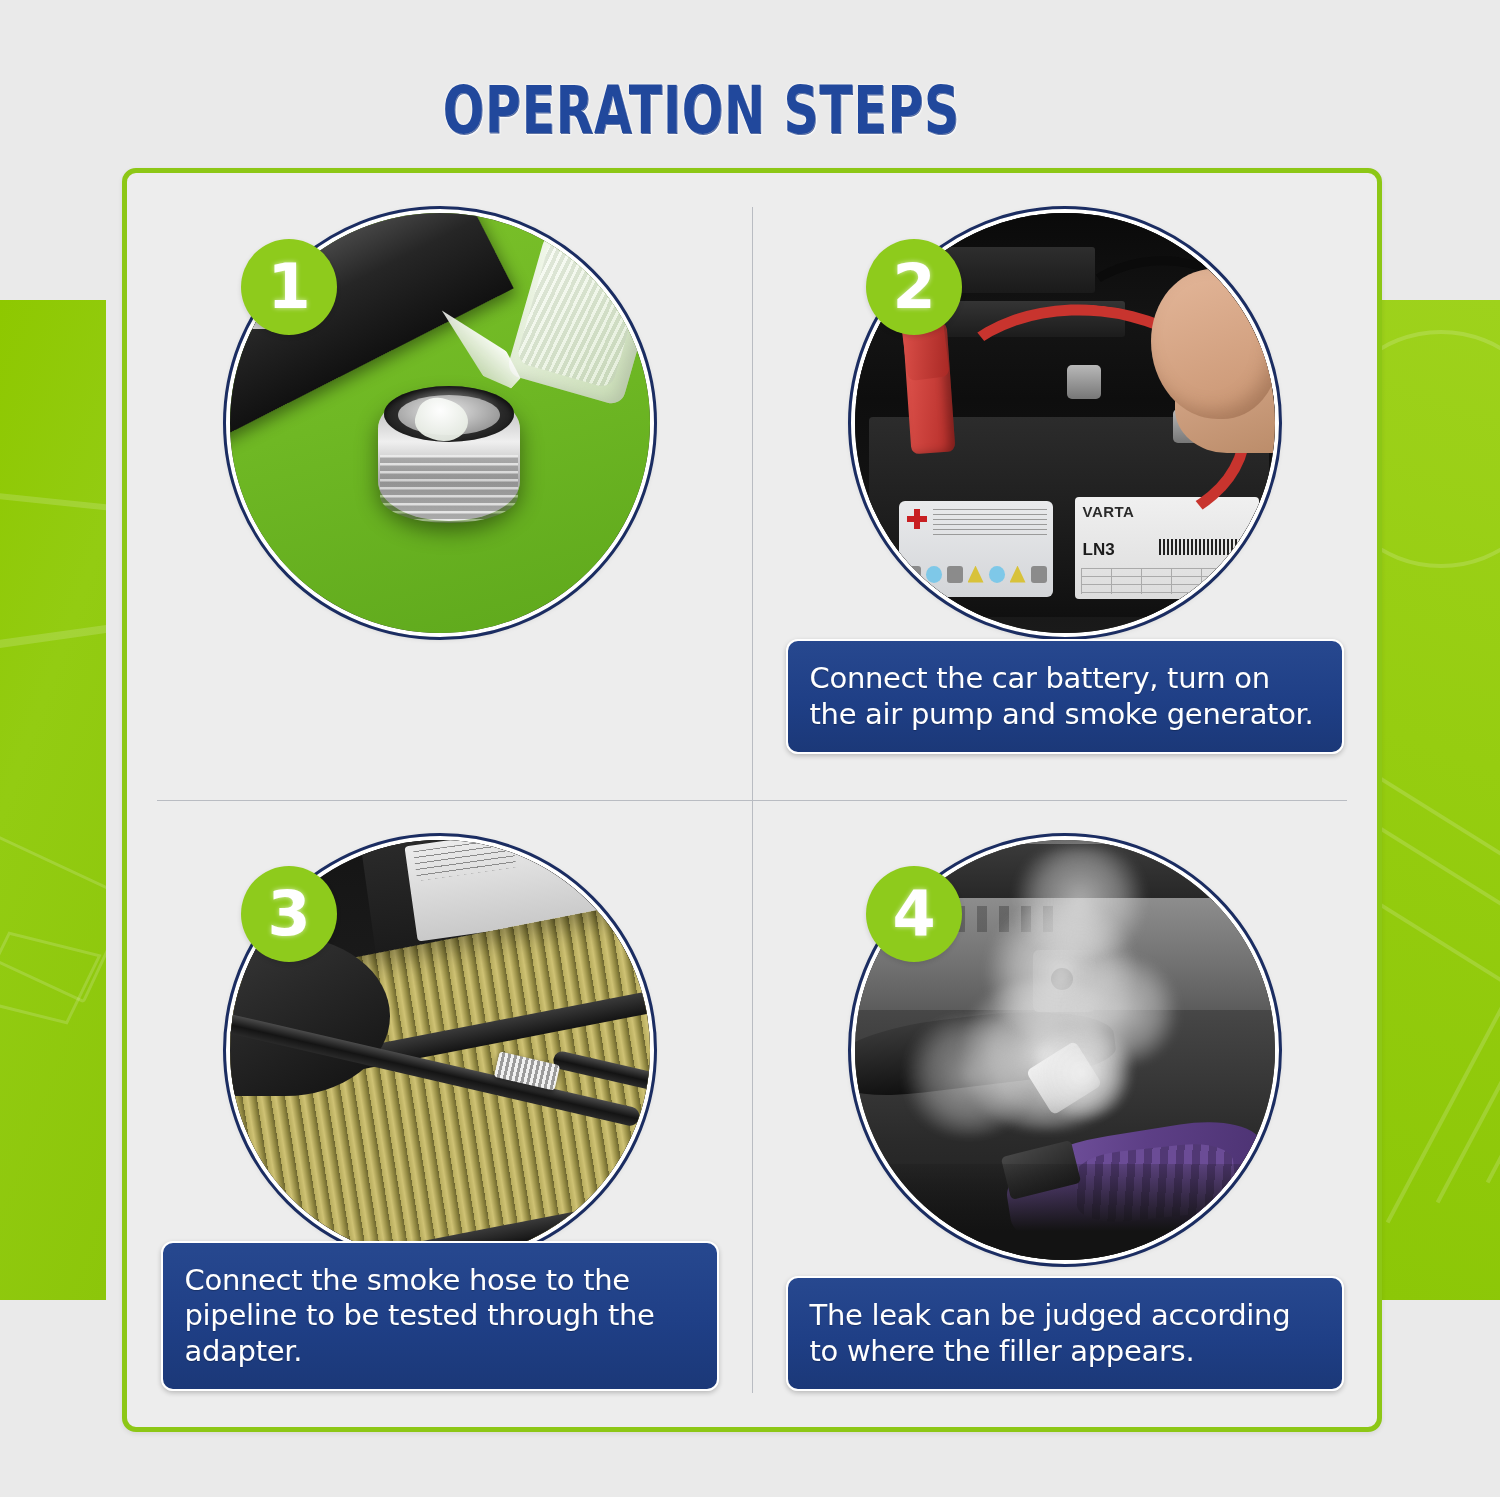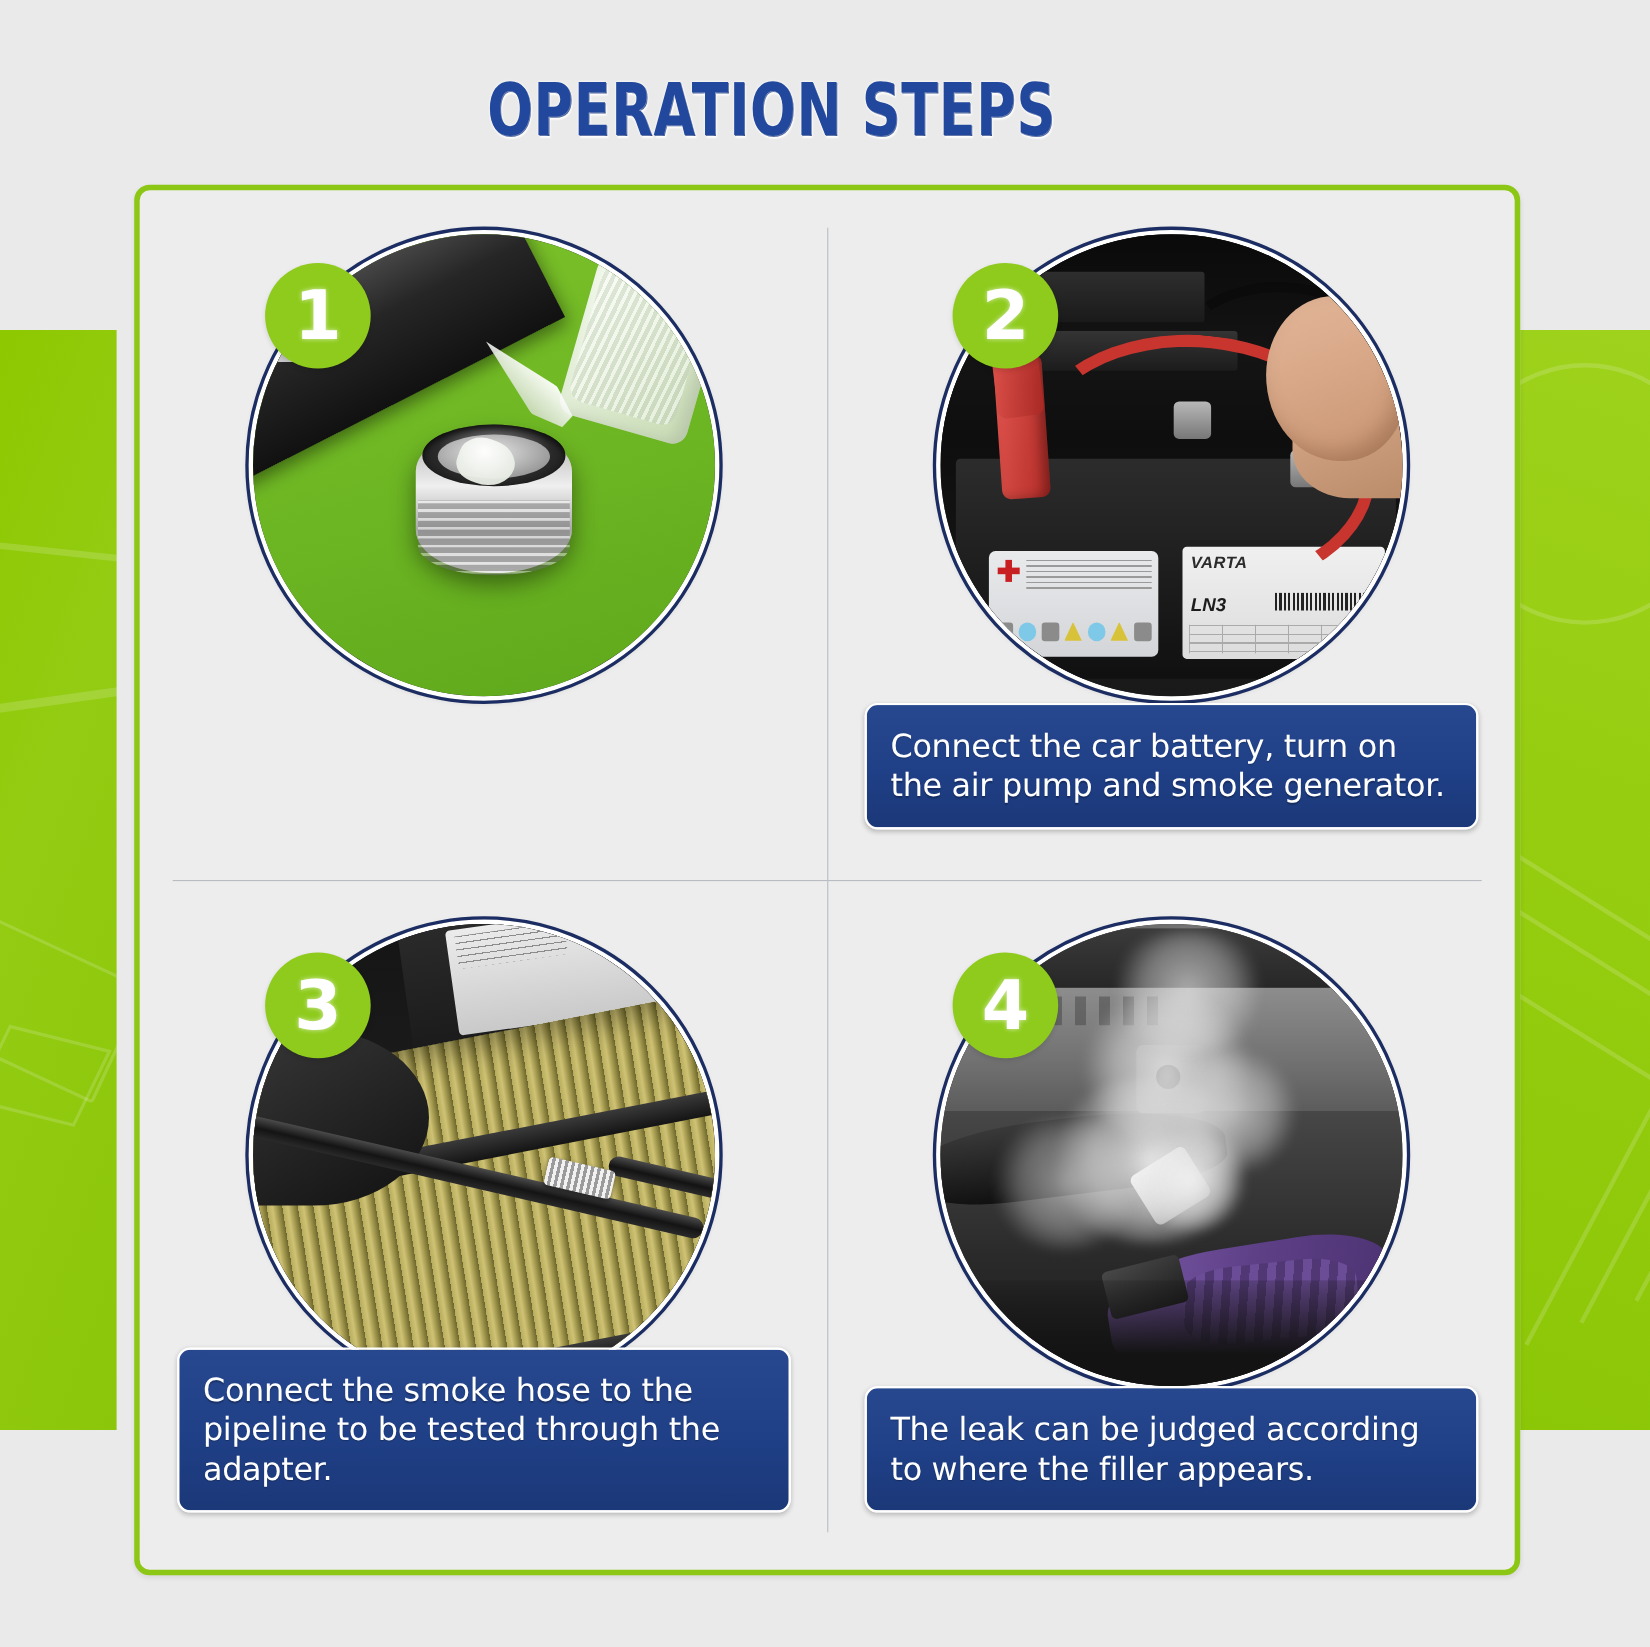--- a/index.html
+++ b/index.html
@@ -50,21 +50,21 @@
   .btr2 { right: -80px; top: 520px; width: 260px; height: 4px; border:none; background:#fff; transform: rotate(32deg);}
   .btr3 { right: -80px; top: 570px; width: 260px; height: 4px; border:none; background:#fff; transform: rotate(32deg);}
   .btr4 { right: -80px; top: 640px; width: 280px; height: 4px; border:none; background:#fff; transform: rotate(32deg);}
   .btr5 { right: -60px; top: 600px; width: 4px;  height: 300px; border:none; background:#fff; transform: rotate(28deg);}
   .btr6 { right: -10px; top: 620px; width: 4px;  height: 300px; border:none; background:#fff; transform: rotate(28deg);}
   .btr7 { right: 40px;  top: 640px; width: 4px;  height: 300px; border:none; background:#fff; transform: rotate(28deg);}
 
   
   .title-wrap {
     position: absolute;
-    top: 62px;
+    top: 72px;
     left: 0;
     width: 1403px;
     text-align: center;
   }
   .title {
     display: inline-block;
     font-family: "DejaVu Sans", sans-serif;
     font-weight: 700;
     font-size: 66px;
     letter-spacing: 1px;
@@ -123,21 +123,21 @@
     top: 36px;
     width: 420px;
     height: 420px;
     border-radius: 50%;
     border: 4px solid #ffffff;
     outline: 3px solid #1b2d62;
     overflow: hidden;
     background: #2a2a2a;
     box-shadow: 0 1px 6px rgba(0,0,0,.18);
   }
-  .ph-inner { position:absolute; inset:0; overflow:hidden;font-style:italic; }
+  .ph-inner { position:absolute; inset:0; overflow:hidden; }
 
   
   .p1-bg { position:absolute; inset:0; background: linear-gradient(165deg,#7cc12a 0%,#6fb824 45%,#5ea81c 100%); }
   .p1-bar {
     position:absolute; left:-120px; top:34%; width:420px; height:130px;
     background: linear-gradient(180deg,#4a4a4a 0%,#262626 40%,#111 100%);
     transform: rotate(-27deg); transform-origin:left center;
     box-shadow: 0 6px 16px rgba(0,0,0,.45);
   }
   .p1-bar2 {
@@ -446,21 +446,21 @@
     font-size: 29px;
     line-height: 1.22;
     padding: 20px 22px;
     letter-spacing: -.3px;
     text-shadow: 0 1px 1px rgba(0,0,0,.25);
     display: flex;
     align-items: center;
     box-shadow: 0 2px 5px rgba(0,0,0,.22);
   }
   .cell:nth-child(3) .caption,
-  .cell:nth-child(4) .caption { bottom: 52px; margin-top: 14px; }
+  .cell:nth-child(4) .caption { bottom: 36px; margin-top: 14px; }
 </style>
 </head>
 <body>
 
 <div class="page">
 
   <div class="band band-left">
     <div class="band-tex bt2"></div>
     <div class="band-tex bt3"></div>
     <div class="band-tex bt1"></div>

